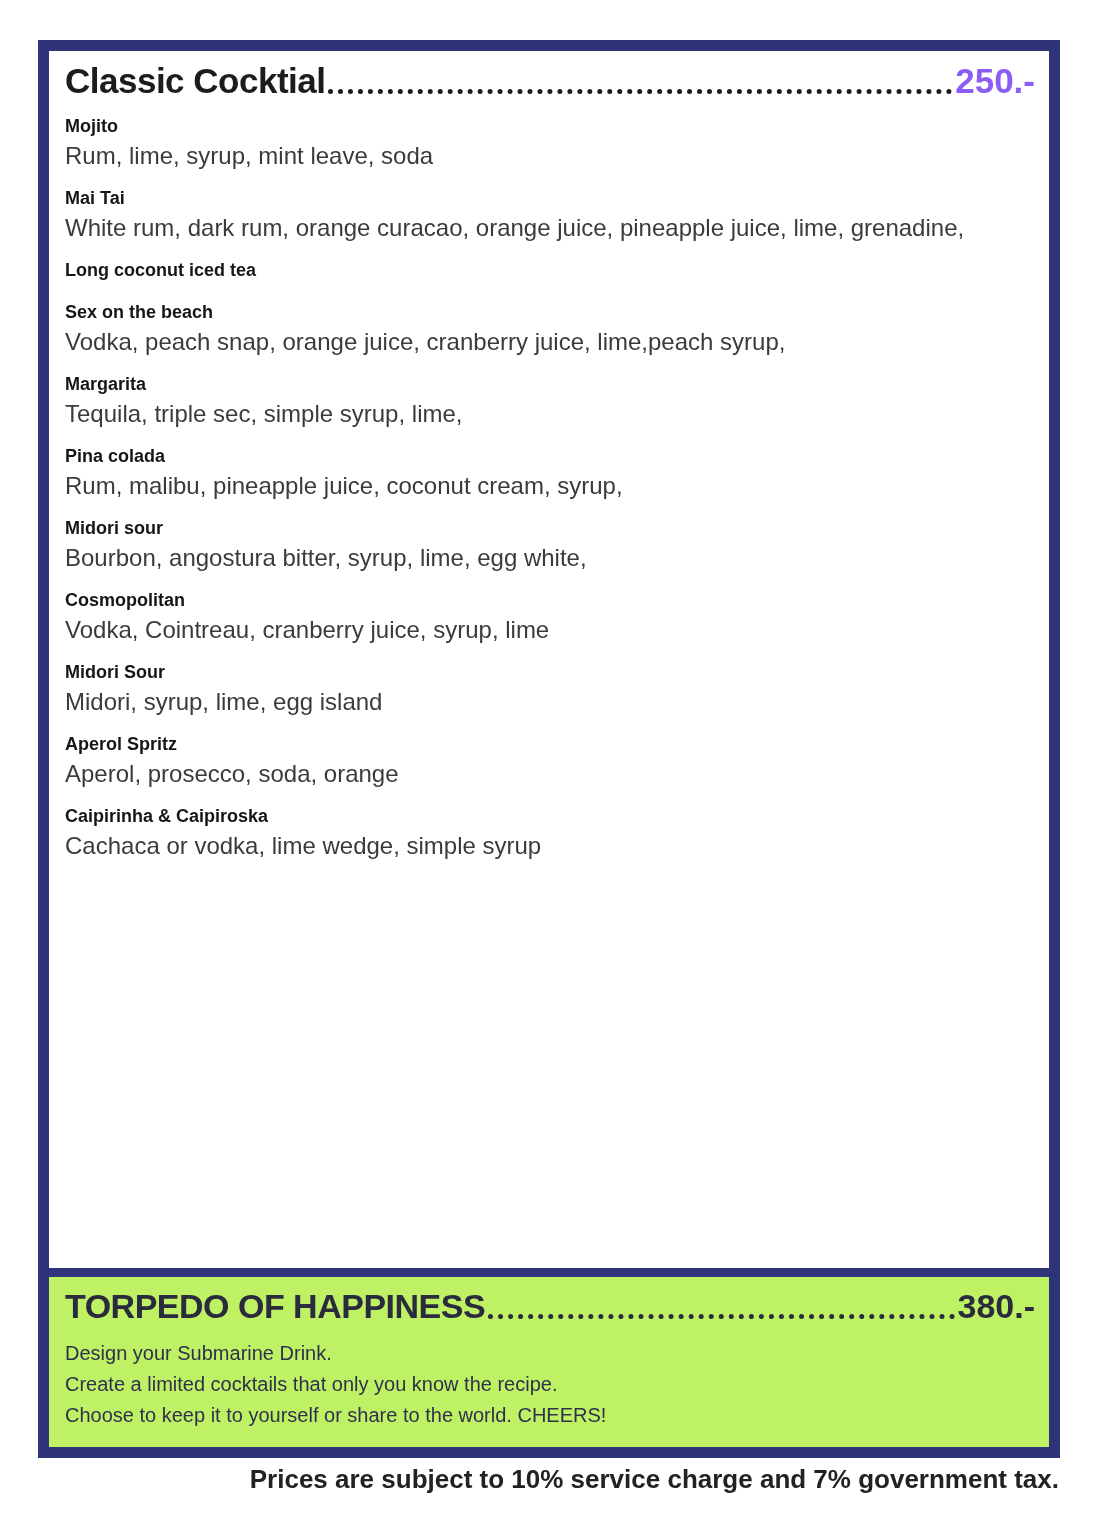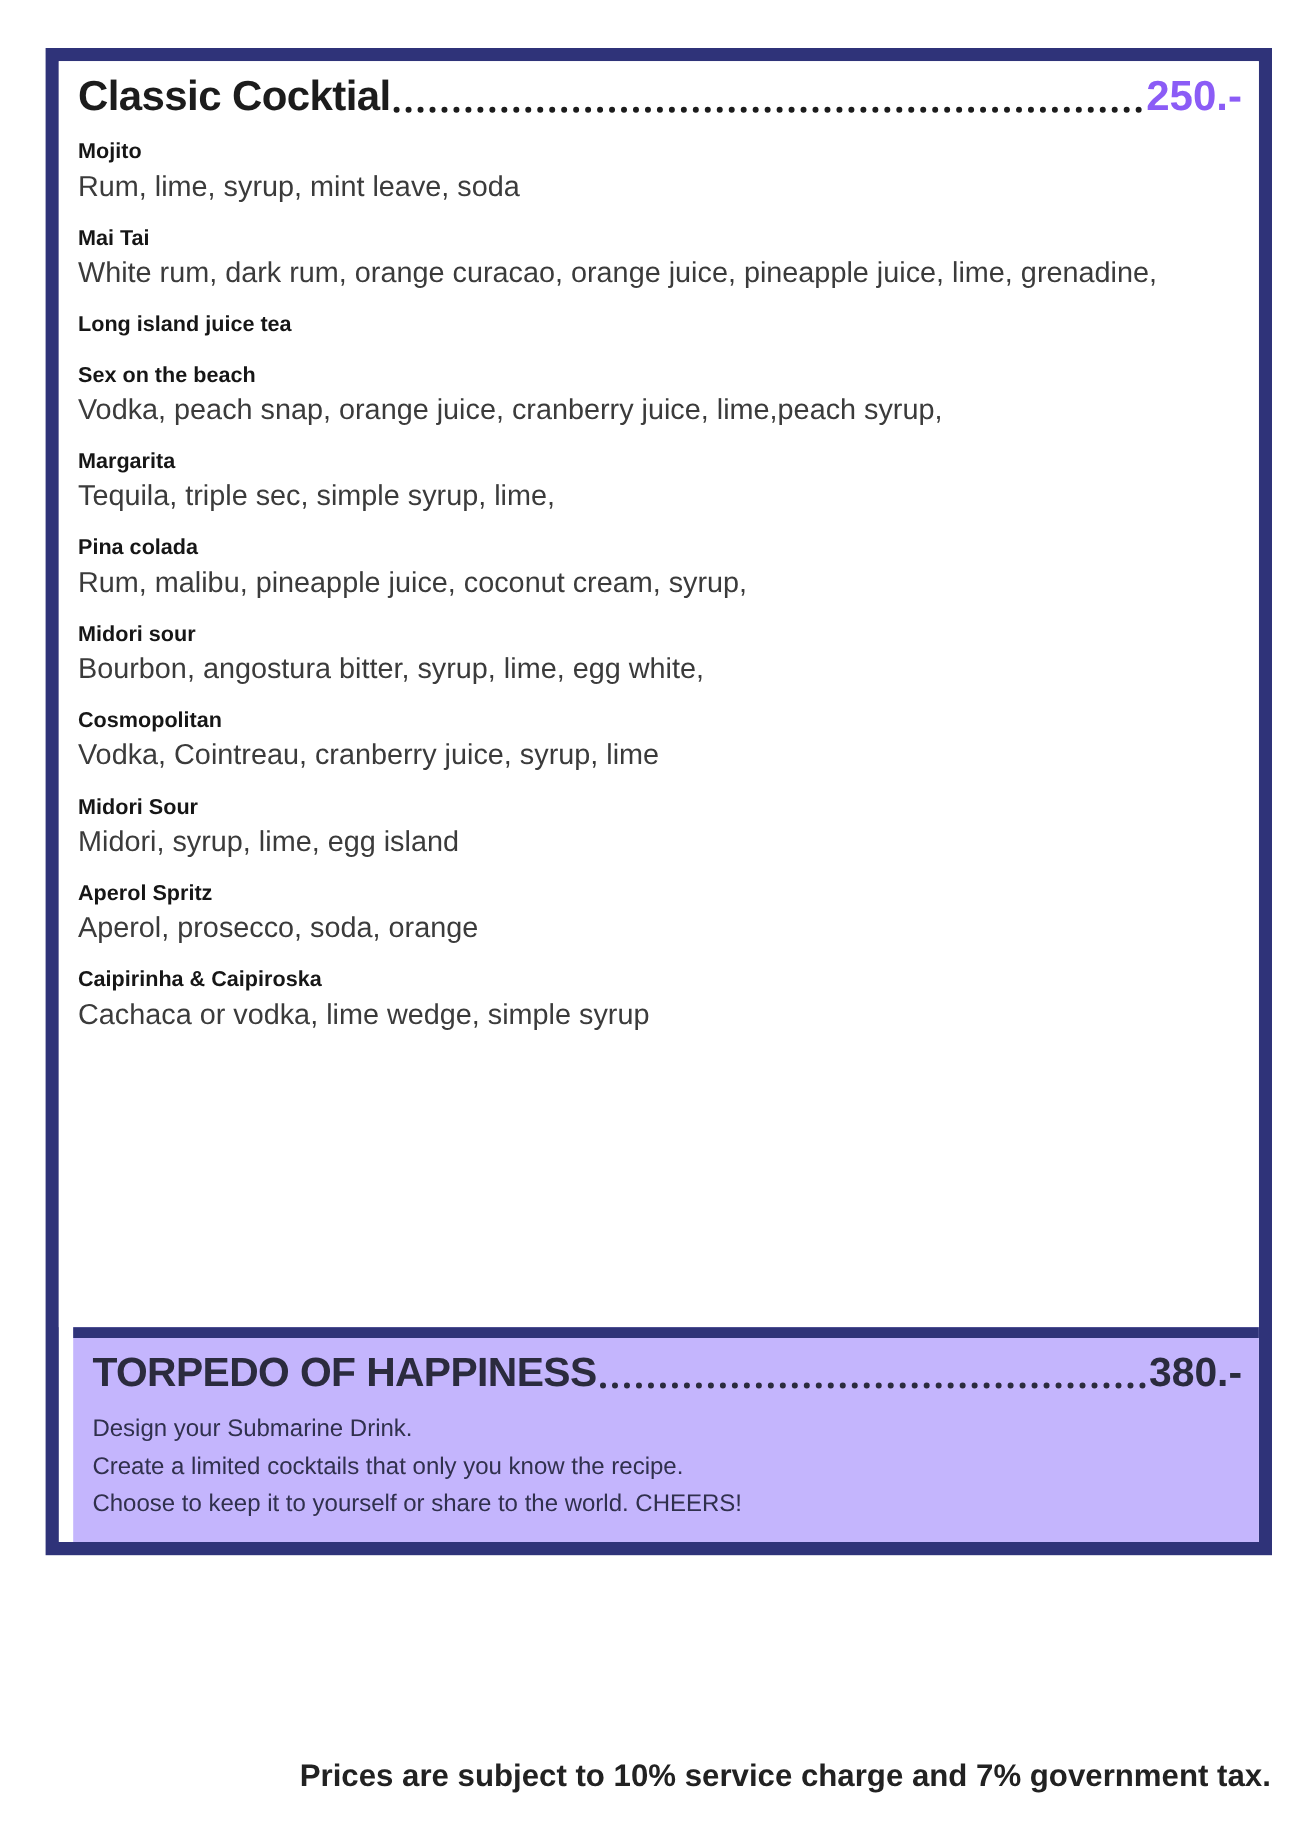--- a/index.html
+++ b/index.html
@@ -9,21 +9,21 @@
     background: #ffffff;
     font-family: "Liberation Sans", sans-serif;
     position: relative;
     overflow: hidden;
   }
   .menu-box {
     position: absolute;
     left: 38px;
     top: 40px;
     width: 1022px;
-    height: 1256px;
+    height: 1418px;
     border: 11px solid #2f3379;
     background: #ffffff;
     display: flex;
     flex-direction: column;
   }
   .white-section {
     flex: 1;
     background: #ffffff;
     padding: 10px 14px 0 16px;
     overflow: hidden;
@@ -60,24 +60,23 @@
     color: #161616;
     line-height: 30px;
   }
   .item-ingredients {
     font-size: 24px;
     font-weight: normal;
     color: #3b3b3b;
     line-height: 30px;
   }
   .torpedo-section {
-    background: #c4b5fd;
+    background: #bef264;
     border-top: 9px solid #2f3379;
     padding: 10px 14px 16px 16px;
-    margin-left: 12px;
   }
   .torpedo-title-row {
     display: flex;
     align-items: baseline;
     margin-bottom: 12px;
   }
   .torpedo-title {
     font-size: 34px;
     font-weight: bold;
     color: #2b2b3e;
@@ -129,21 +128,21 @@
 
     <div class="item">
       <div class="item-name">Mojito</div>
       <div class="item-ingredients">Rum, lime, syrup, mint leave, soda</div>
     </div>
     <div class="item">
       <div class="item-name">Mai Tai</div>
       <div class="item-ingredients">White rum, dark rum, orange curacao, orange juice, pineapple juice, lime, grenadine,</div>
     </div>
     <div class="item">
-      <div class="item-name">Long island juice tea</div>
+      <div class="item-name">Long coconut iced tea</div>
     </div>
     <div class="item">
       <div class="item-name">Sex on the beach</div>
       <div class="item-ingredients">Vodka, peach snap, orange juice, cranberry juice, lime,peach syrup,</div>
     </div>
     <div class="item">
       <div class="item-name">Margarita</div>
       <div class="item-ingredients">Tequila, triple sec, simple syrup, lime,</div>
     </div>
     <div class="item">

